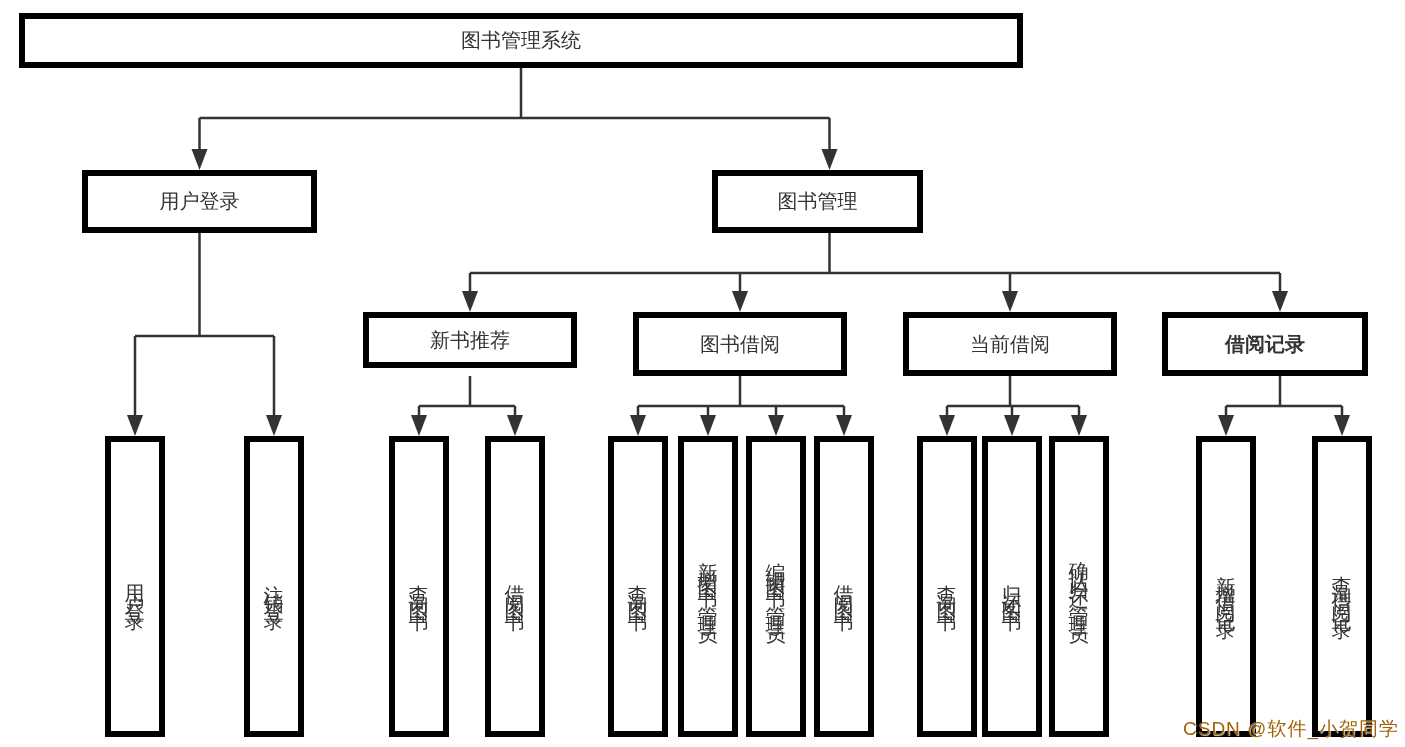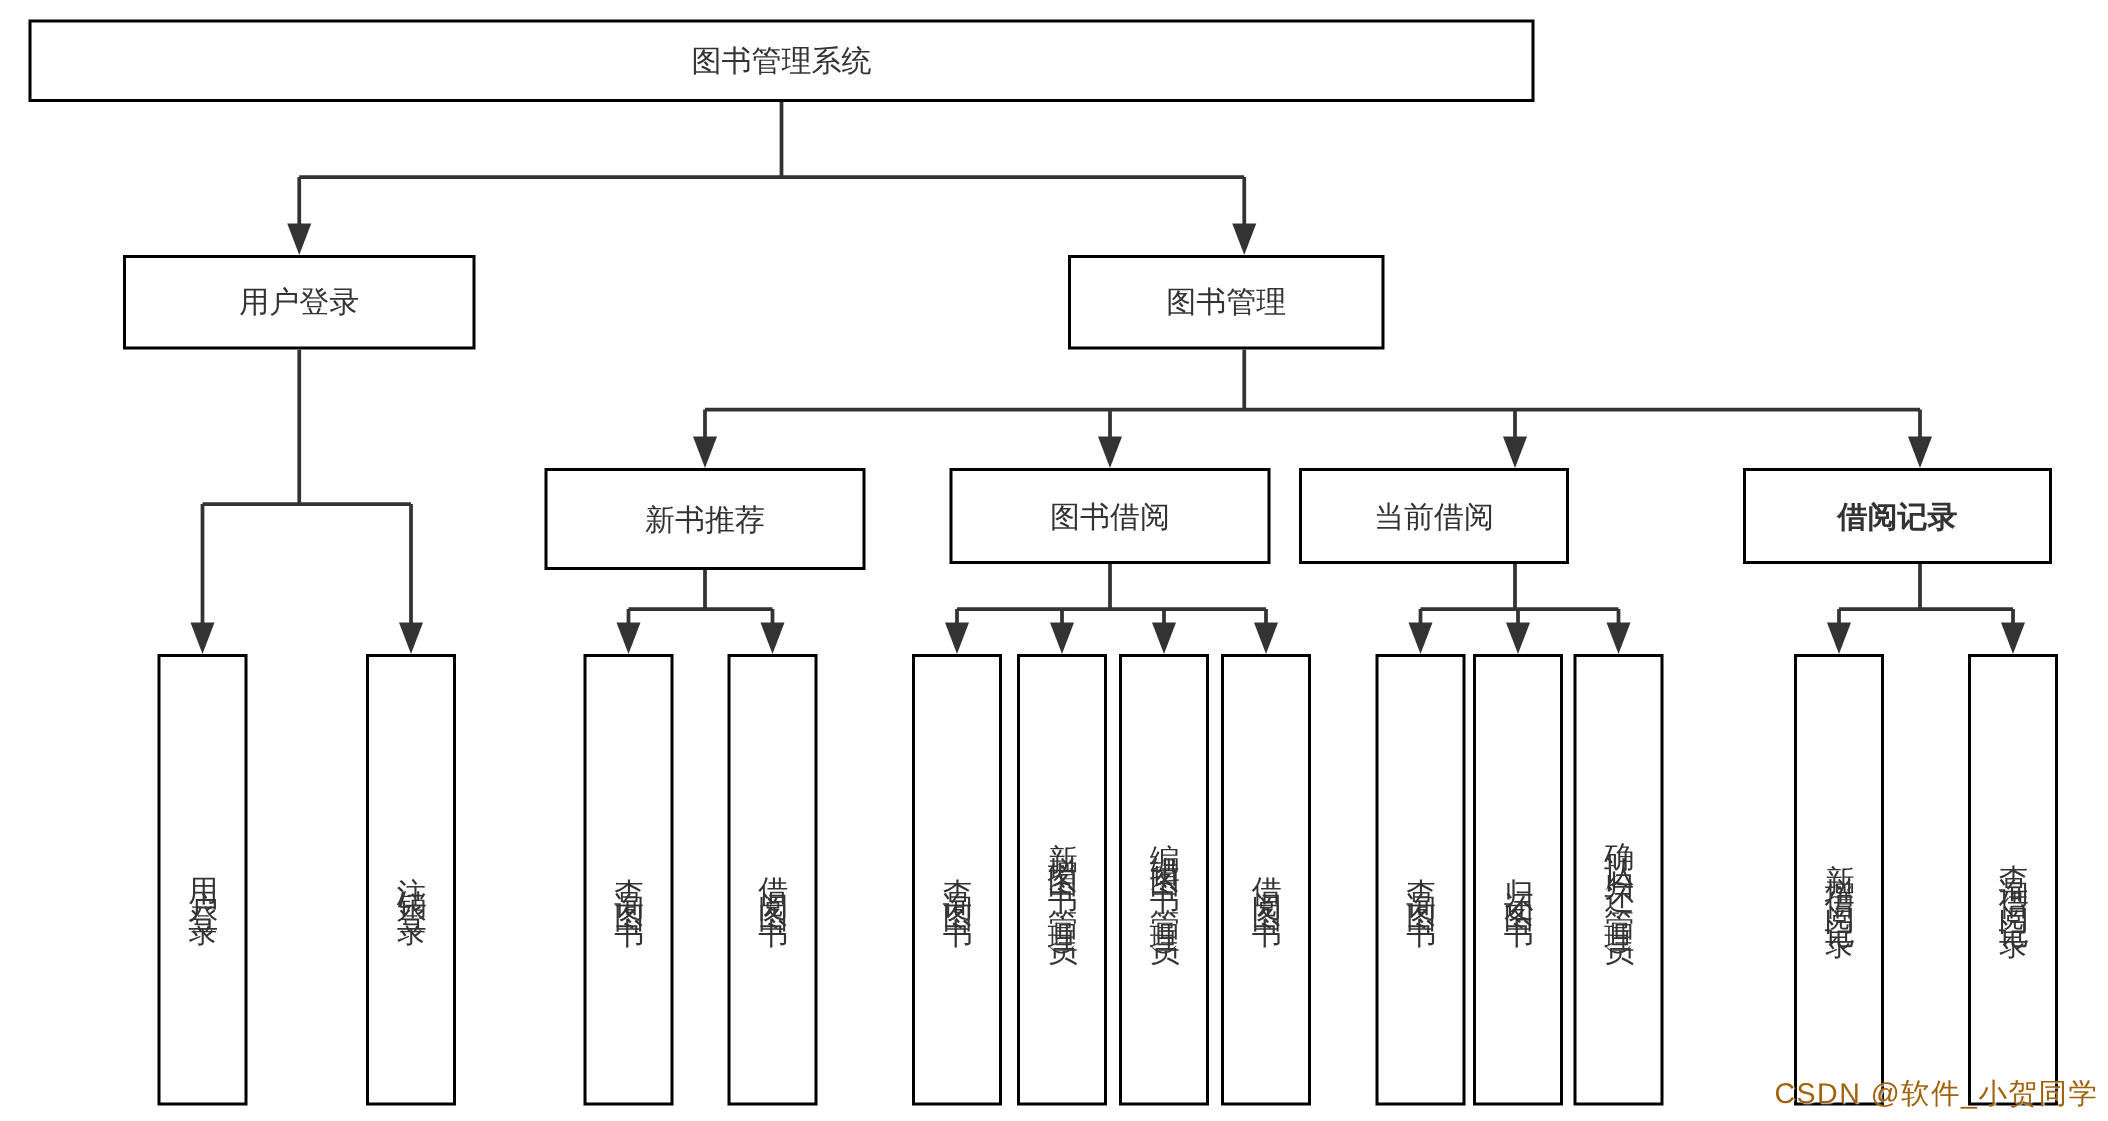--- a/index.html
+++ b/index.html
@@ -2,21 +2,21 @@
 <html><head>
 <meta charset="utf-8">
 <style>
   html,body{margin:0;padding:0;background:#fff;}
   #stage{
     position:relative;width:1405px;height:747px;background:#ffffff;overflow:hidden;
     font-family:"Liberation Sans","DejaVu Sans",sans-serif;color:#333;
   }
   #connectors{position:absolute;left:0;top:0;width:1405px;height:747px;}
   .box{
-    position:absolute;box-sizing:border-box;border:2px solid #000000;background:#ffffff;
+    position:absolute;box-sizing:border-box;border:6px solid #000000;background:#ffffff;
     display:flex;align-items:center;justify-content:center;
     font-size:20px;color:#333333;z-index:2;
   }
   .vbox{
     writing-mode:vertical-rl;text-orientation:mixed;letter-spacing:9px;
     line-height:1;
   }
   .watermark{
     position:absolute;left:1183px;top:716px;z-index:5;
     font-size:19px;color:#a16207;letter-spacing:1px;white-space:nowrap;
@@ -64,27 +64,27 @@
     <span>图书管理系统</span>
   </div>
 
   <div class="box" style="left:82px;top:170px;width:235px;height:63px;">
     <span>用户登录</span>
   </div>
   <div class="box" style="left:712px;top:170px;width:211px;height:63px;">
     <span>图书管理</span>
   </div>
 
-  <div class="box" style="left:363px;top:312px;width:214px;height:68px;">
+  <div class="box" style="left:363px;top:312px;width:214px;height:56px;">
     <span>新书推荐</span>
   </div>
   <div class="box" style="left:633px;top:312px;width:214px;height:64px;justify-content:center;">
     <span>图书借阅</span>
   </div>
-  <div class="box" style="left:866px;top:312px;width:180px;height:64px;">
+  <div class="box" style="left:903px;top:312px;width:214px;height:64px;">
     <span>当前借阅</span>
   </div>
   <div class="box" style="left:1162px;top:312px;width:206px;height:64px;font-weight:bold;">
     <span>借阅记录</span>
   </div>
 
   <div class="box vbox" style="left:105px;top:436px;width:60px;height:301px;">
     <span>用户登录</span>
   </div>
   <div class="box vbox" style="left:244px;top:436px;width:60px;height:301px;">

